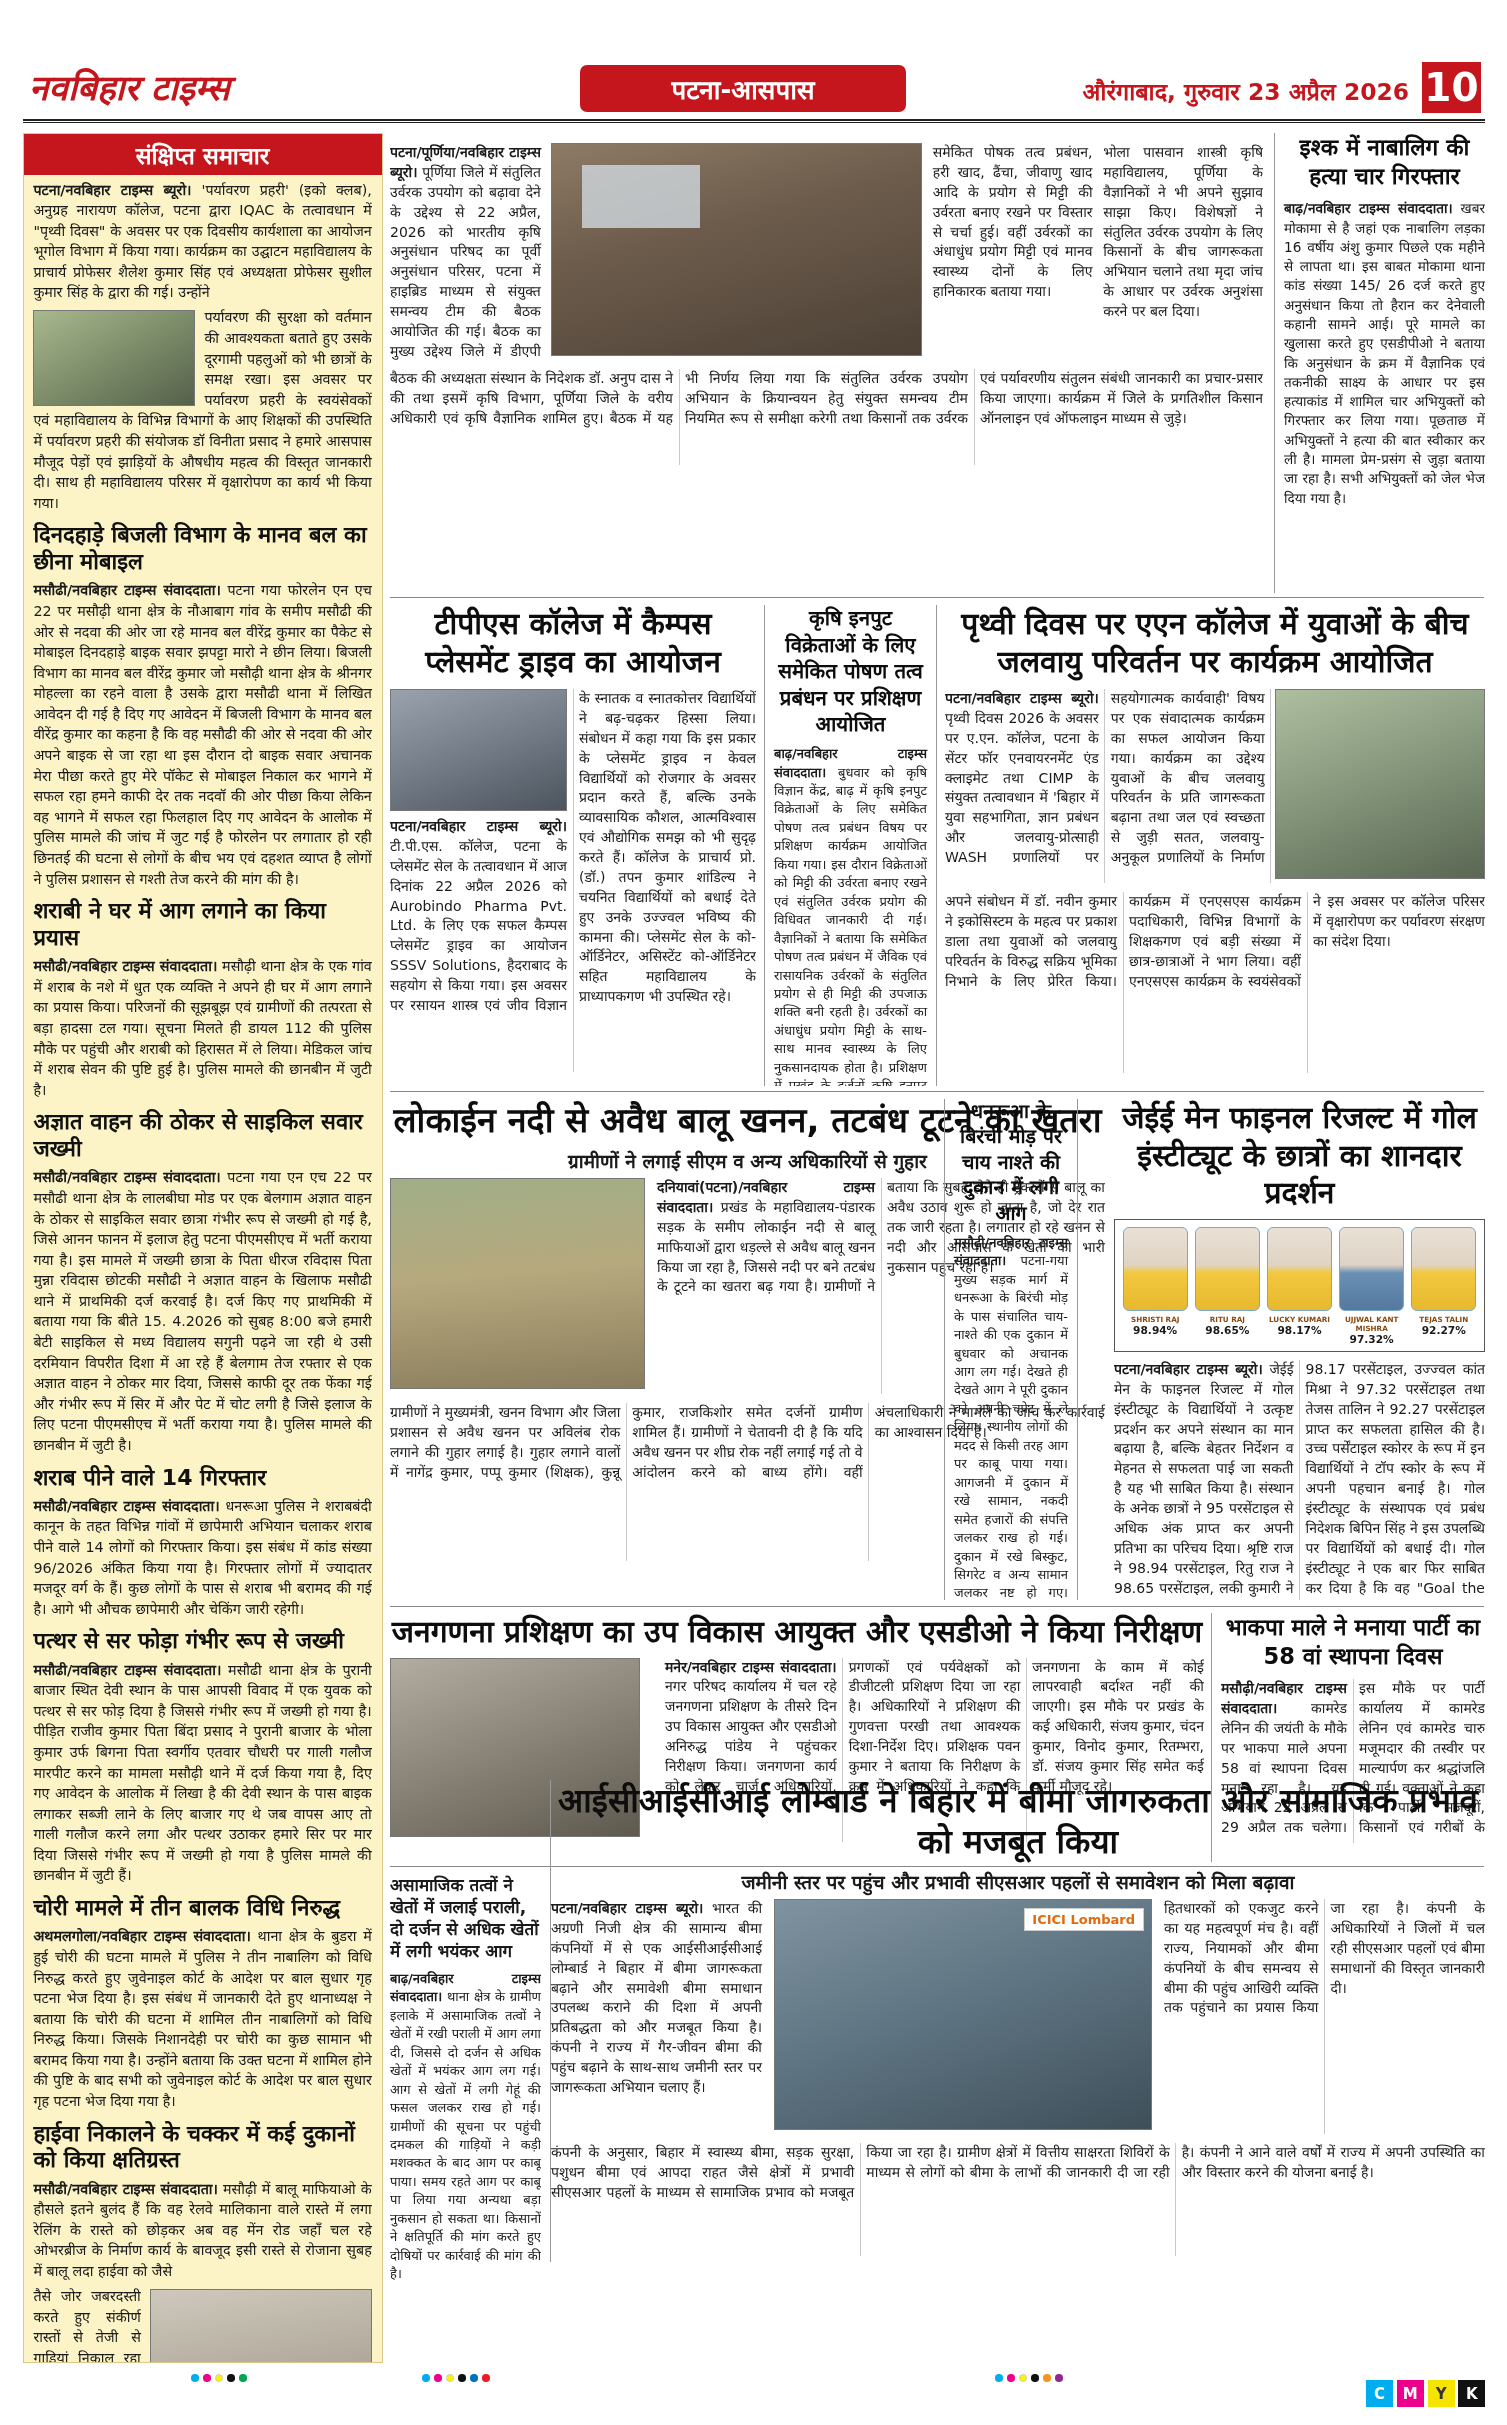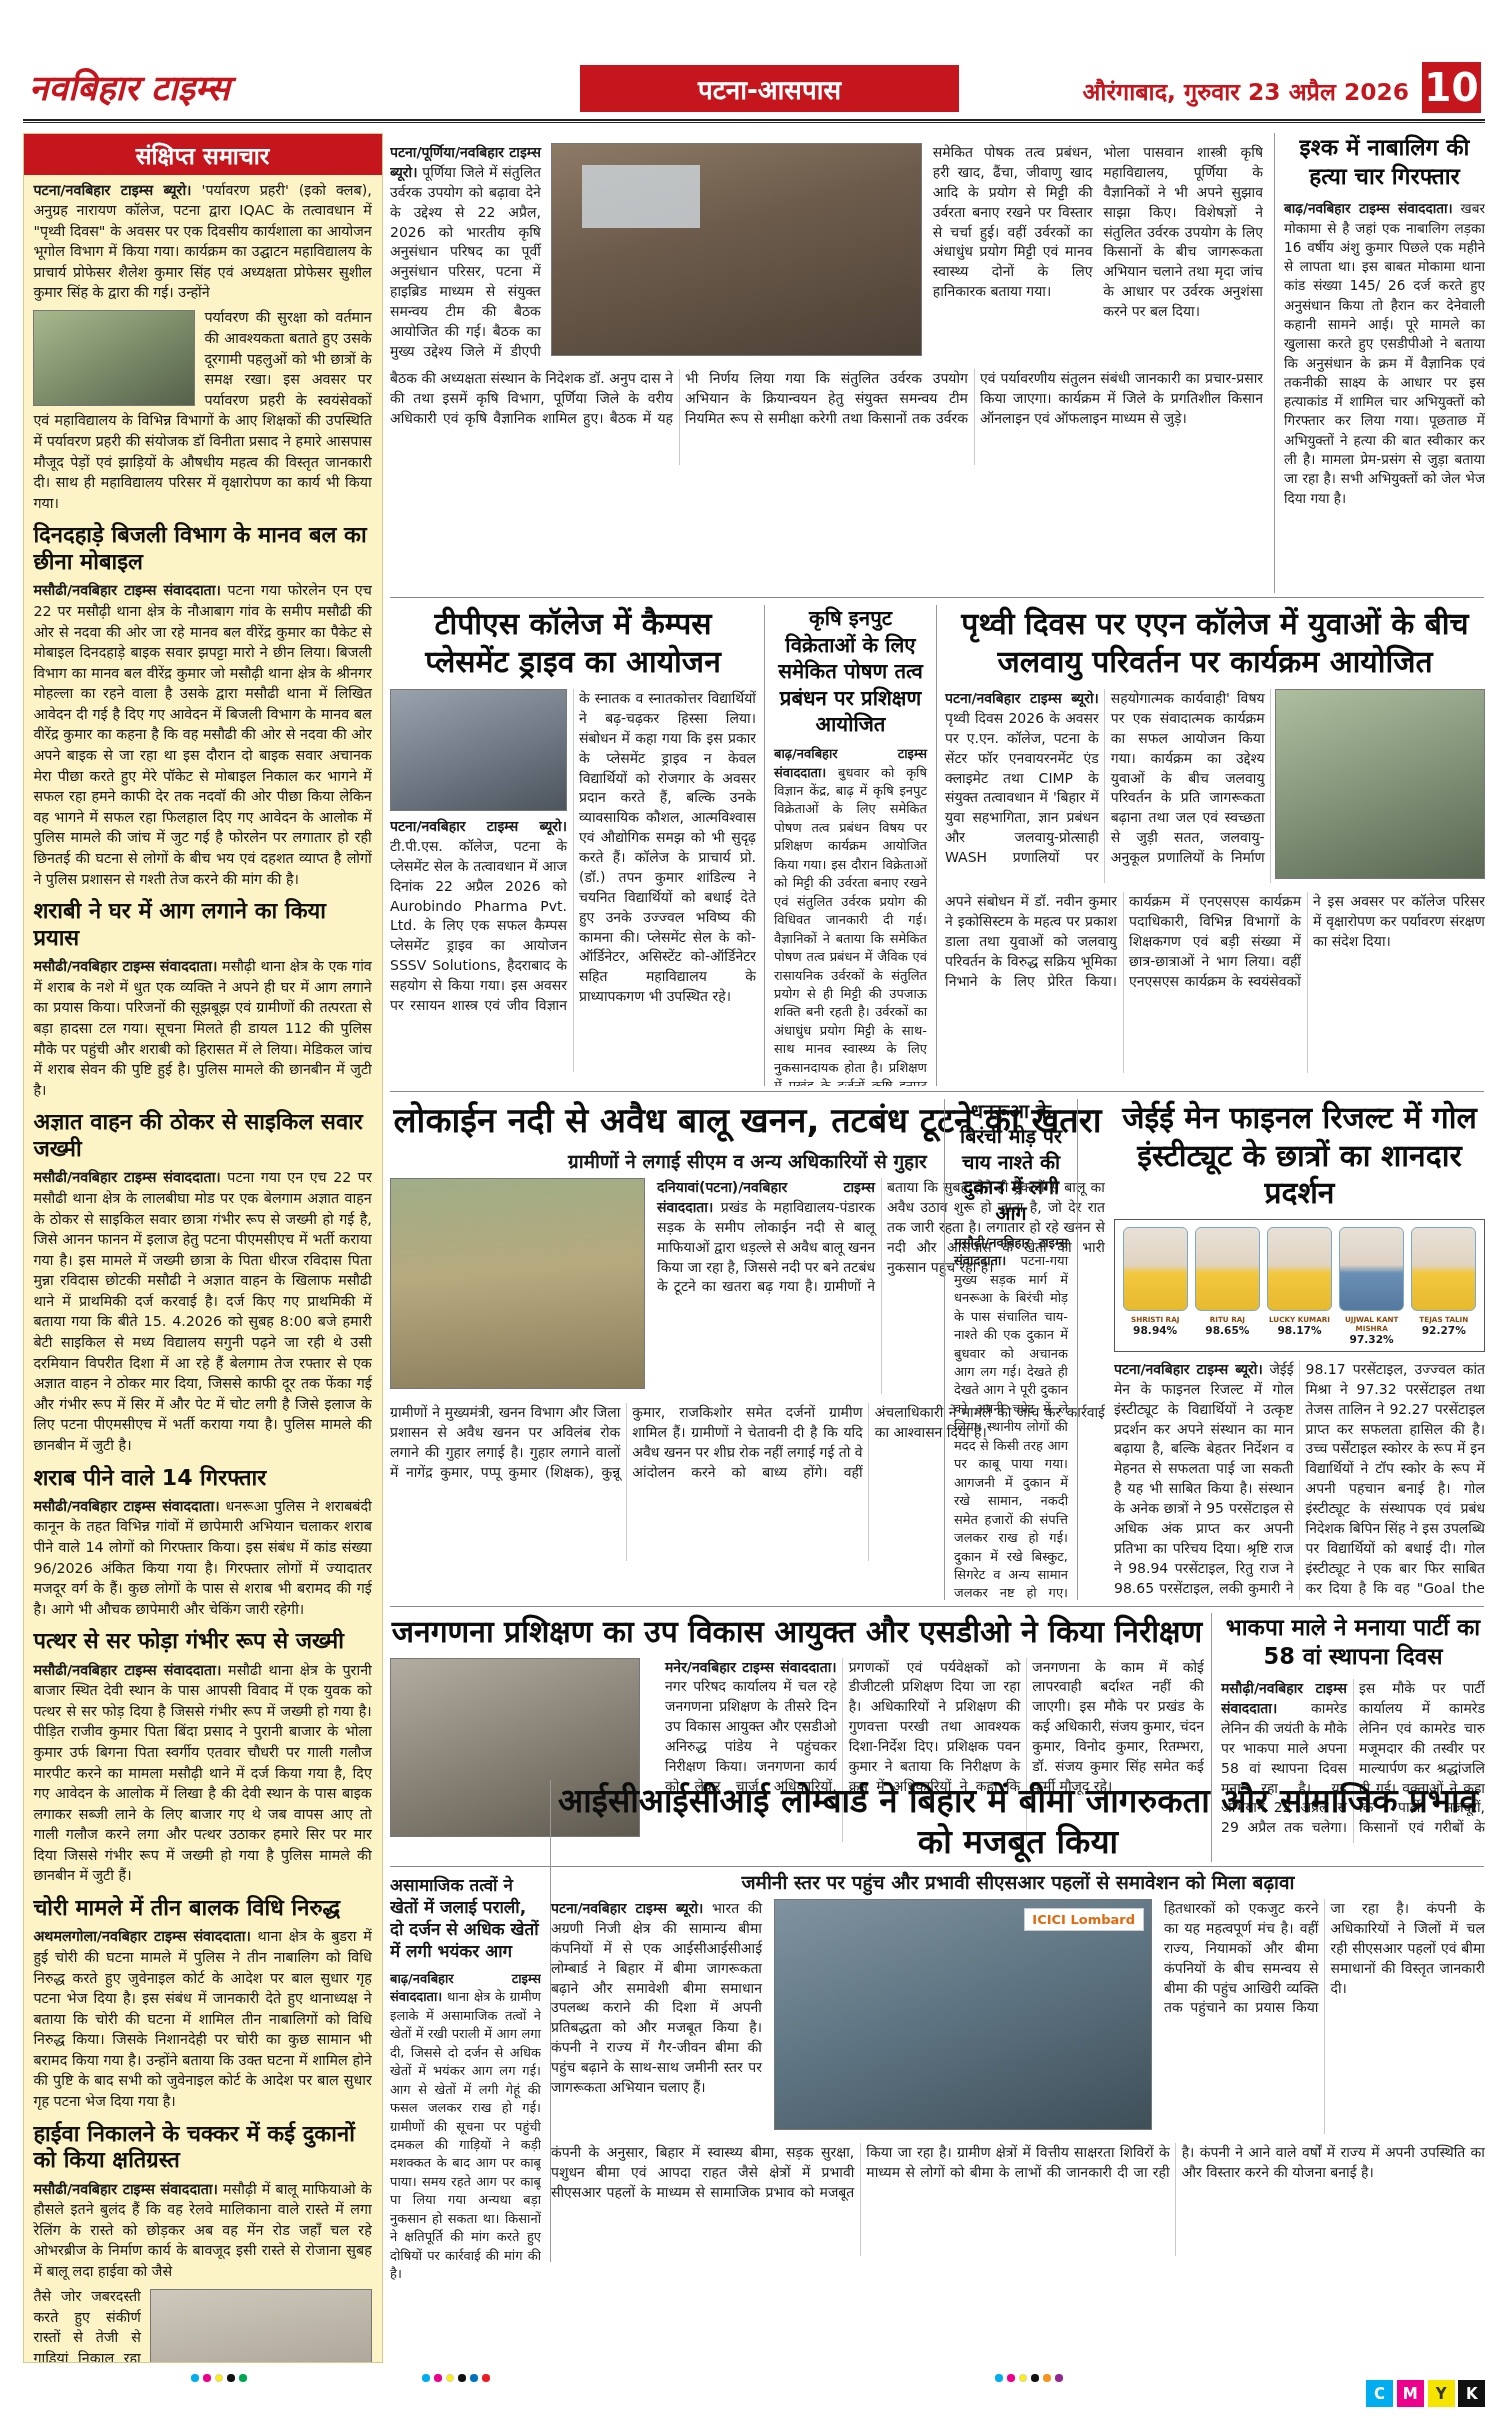--- a/index.html
+++ b/index.html
@@ -4,22 +4,22 @@
 <style>
   * { box-sizing: border-box; margin: 0; padding: 0; }
   html,body { background:#e8e8e8; }
   .page {
     position: relative; width: 1508px; height: 2426px; margin: 0 auto;
     background: #ffffff; font-family: "DejaVu Sans", sans-serif; color: #1a1a1a;
     overflow: hidden;
   }
   
   .mast { position:absolute; left:29px; top:63px; font-size:35px; font-weight:bold; color:#c4161c;font-style:italic; }
-  .section-box { position:absolute; left:580px; top:65px; width:379px; height:47px; background:#c4161c; color:#fff;
-    font-size:26px; font-weight:bold; display:flex; align-items:center; justify-content:center; }
+  .section-box { position:absolute; left:580px; top:65px; width:326px; height:47px; background:#c4161c; color:#fff;
+    font-size:26px; font-weight:bold; display:flex; align-items:center; justify-content:center;border-radius:7px; }
   .dateline { position:absolute; right:99px; top:75px; color:#c4161c; font-size:23.4px; font-weight:bold; }
   .pagenum { position:absolute; right:27px; top:62px; width:59px; height:51px; background:#c4161c; color:#fff;
     font-size:39px; font-weight:bold; display:flex; align-items:center; justify-content:center; }
   .header-rule { position:absolute; left:22.6px; width:1462px; top:119px; height:3.8px;
     border-top:2.3px solid #222; border-bottom:0.8px solid #222; }
   
   #briefs { position:absolute; left:22.6px; top:133px; width:360px; height:2230px; background:#fcf4c6;
     overflow:hidden; border:0.8px solid #d8c98a; }
   .banner { height:41px; background:#c4161c; color:#fff; font-size:23.4px; font-weight:bold;
     display:flex; align-items:center; justify-content:center; }

